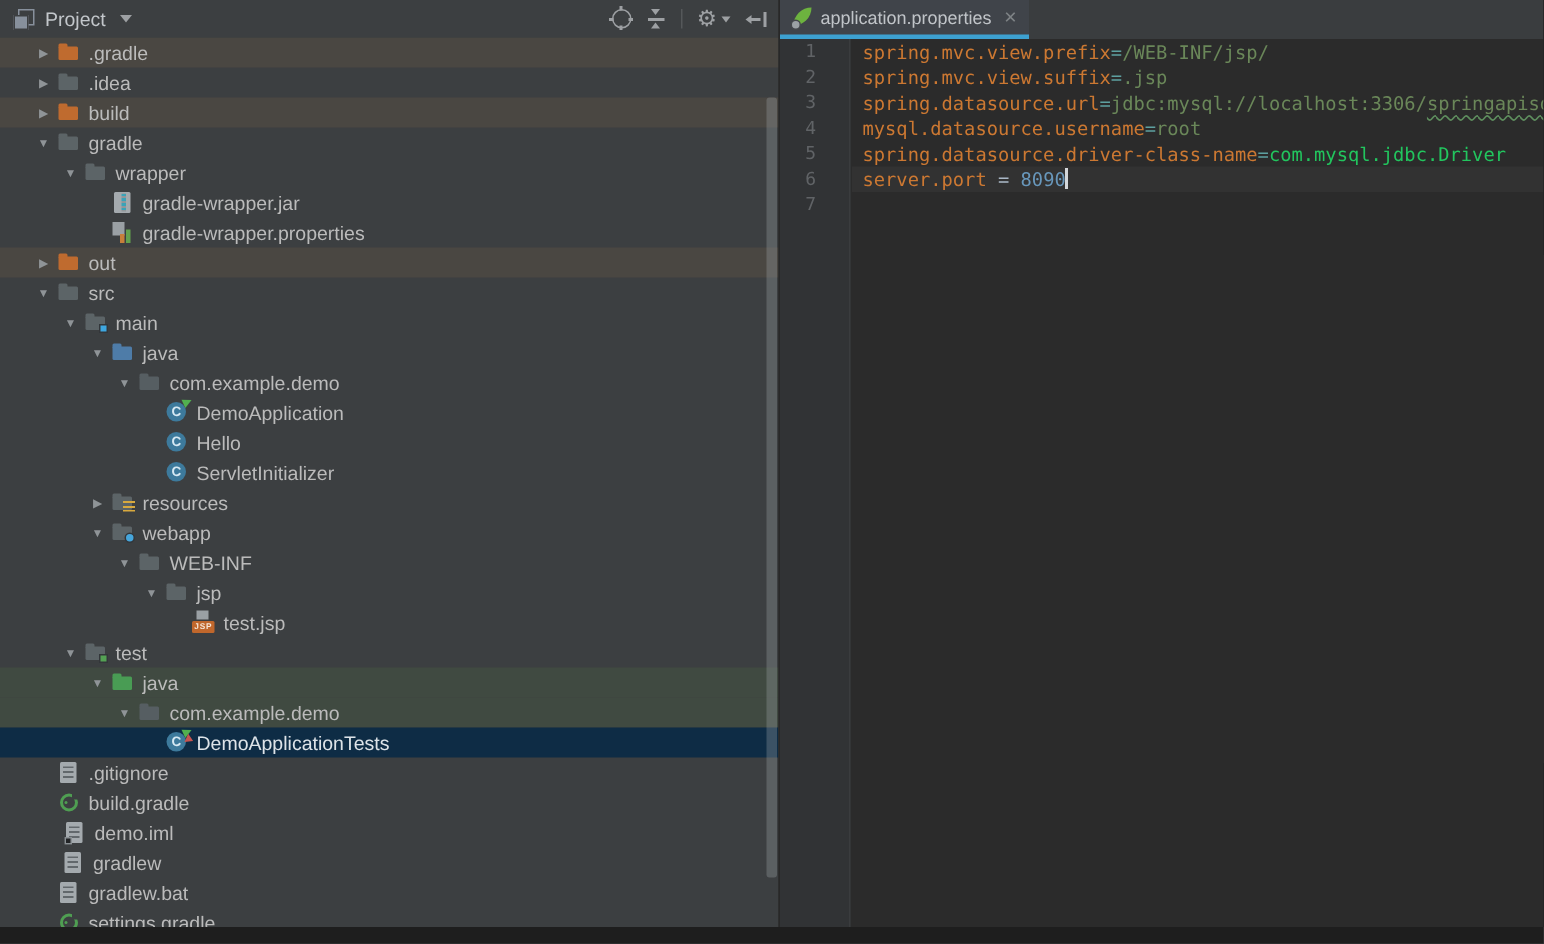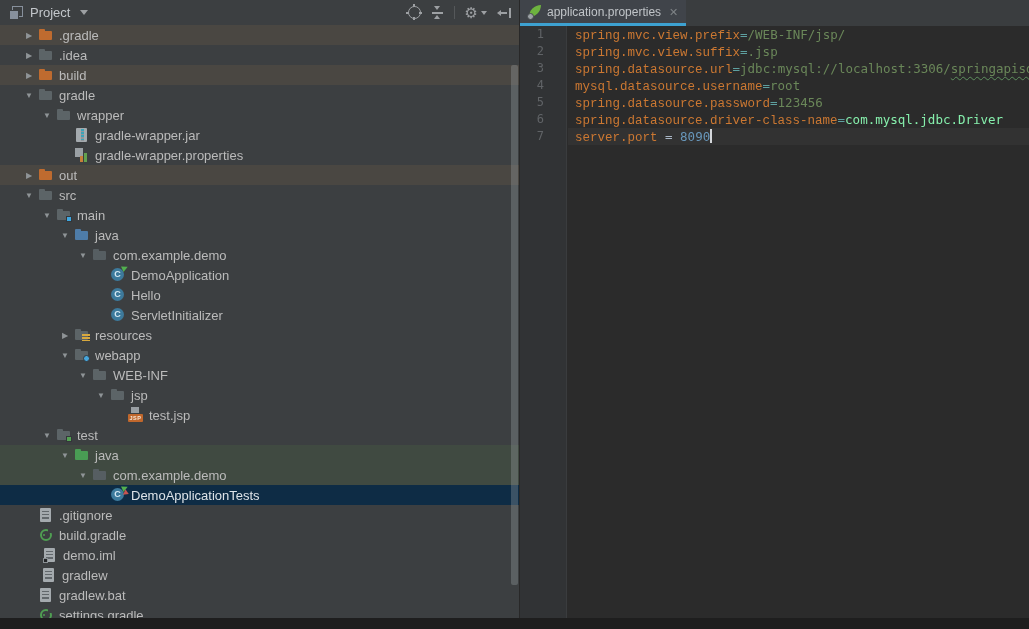--- a/index.html
+++ b/index.html
@@ -79,22 +79,22 @@
   .leafwrap{ position:relative; width:14px; height:14px; margin-right:5px; }
   .leaf{ position:absolute; left:1px; top:0; width:12px; height:12px; background:#6db33f; border-radius:0 100% 0 100%; transform:rotate(90deg); }
   .leafgear{ position:absolute; left:-1px; bottom:-1px; width:7px; height:7px; border-radius:50%; background:#9ba1a5; border:1.5px solid #44484c; }
   #tab-label{ font-size:12px; color:#c0c4c8; }
   #tab-close{ margin-left:8px; font-size:11px; color:#7e8386; line-height:1; }
   #gutter{ position:absolute; left:0; top:26px; width:47px; bottom:0; background:#313335; border-right:1px solid #3a3c3e; }
   .gnum{ height:17px; width:24px; text-align:right; font:12px/17px "DejaVu Sans Mono",monospace; color:#606366; }
   #code{ position:absolute; left:48px; top:26px; right:0; bottom:0; }
   .cline{ height:17px; padding-left:7px; font:12.5px/17px "DejaVu Sans Mono",monospace; white-space:pre; color:#a9b7c6; }
   .cline.current{ background:#323232; }
-  .tk-key{ color:#cc7832;font-family:Liberation Mono, monospace; } .tk-sep{ color:#5ea0a0; } .tk-val{ color:#6a8759; }
-  .tk-cls{ color:#86efac; } .tk-num{ color:#6897bb; } .tk-plain{ color:#a9b7c6; }
+  .tk-key{ color:#cc7832; } .tk-sep{ color:#5ea0a0; } .tk-val{ color:#6a8759; }
+  .tk-cls{ color:#22c55e; } .tk-num{ color:#6897bb; } .tk-plain{ color:#a9b7c6; }
   .tk-typo{ text-decoration:underline wavy #5e8f5e 1px; text-underline-offset:2.5px; }
   .caret{ display:inline-block; width:2px; height:14px; background:#d4d7da; vertical-align:-2px; }
 </style>
 </head>
 <body>
 
 <div id="app">
 
   <div id="project-panel">
     <div id="panel-header">
@@ -385,19 +385,18 @@
         <div class="gnum">4</div>
         <div class="gnum">5</div>
         <div class="gnum">6</div>
         <div class="gnum">7</div>
       </div>
     <div id="code">
         <div class="cline"><span class="tk-key">spring.mvc.view.prefix</span><span class="tk-sep">=</span><span class="tk-val">/WEB-INF/jsp/</span></div>
         <div class="cline"><span class="tk-key">spring.mvc.view.suffix</span><span class="tk-sep">=</span><span class="tk-val">.jsp</span></div>
         <div class="cline"><span class="tk-key">spring.datasource.url</span><span class="tk-sep">=</span><span class="tk-val">jdbc:mysql://localhost:3306/</span><span class="tk-val tk-typo">springapisdemo</span></div>
         <div class="cline"><span class="tk-key">mysql.datasource.username</span><span class="tk-sep">=</span><span class="tk-val">root</span></div>
-        <div class="cline"><span class="tk-key">spring.datasource.password</span><span class="tk-sep">=</span><span class="tk-val">123456</span></div>
         <div class="cline"><span class="tk-key">spring.datasource.driver-class-name</span><span class="tk-sep">=</span><span class="tk-cls">com.mysql.jdbc.Driver</span></div>
         <div class="cline current"><span class="tk-key">server.port</span><span class="tk-plain"> = </span><span class="tk-num">8090</span><span class="caret"></span></div>
       </div>
   </div>
 
 </div>
 
 </body></html>

